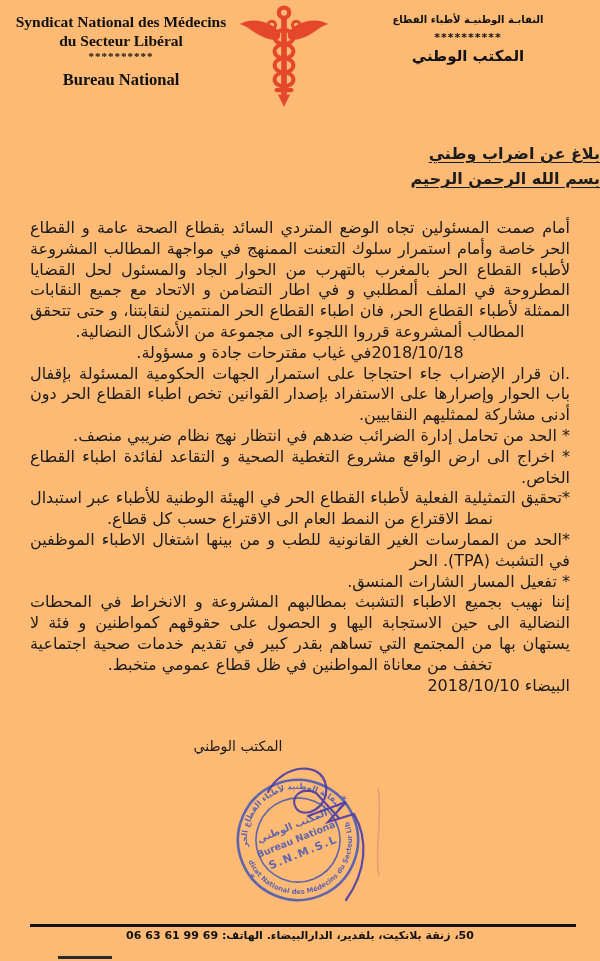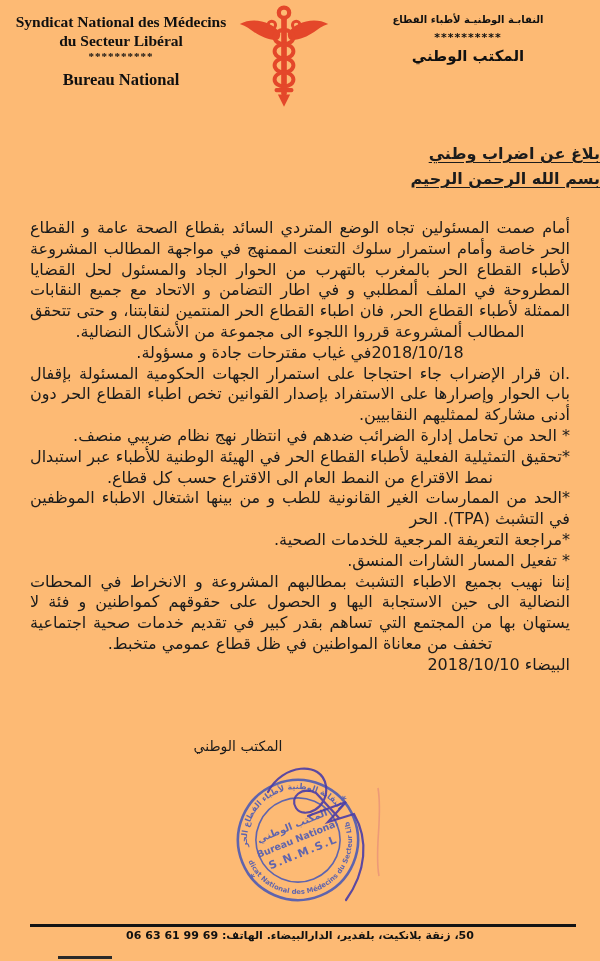--- a/index.html
+++ b/index.html
@@ -95,23 +95,23 @@
   <div class="title-block">
     <div class="title-line">بلاغ عن اضراب وطني</div>
     <div class="title-line">بسم الله الرحمن الرحيم</div>
   </div>
 
   <div class="body-text">
     <p class="para last-center">أمام صمت المسئولين  تجاه الوضع  المتردي السائد بقطاع الصحة عامة  و القطاع الحر خاصة وأمام استمرار سلوك التعنت الممنهج في مواجهة المطالب المشروعة لأطباء القطاع الحر بالمغرب  بالتهرب من الحوار الجاد والمسئول لحل القضايا المطروحة في الملف ألمطلبي و في اطار التضامن و الاتحاد مع جميع النقابات الممثلة لأطباء القطاع الحر, فان اطباء القطاع الحر المنتمين لنقابتنا، و حتى تتحقق المطالب ألمشروعة قرروا اللجوء الى مجموعة من الأشكال النضالية.</p>
     <p class="para centered">2018/10/18في غياب مقترحات جادة و مسؤولة.</p>
     <p class="para">.ان قرار الإضراب جاء احتجاجا على استمرار الجهات الحكومية  المسئولة بإقفال باب الحوار وإصرارها على الاستفراد بإصدار القوانين  تخص اطباء القطاع الحر دون أدنى مشاركة لممثليهم النقابيين.</p>
     <p class="para">* الحد من تحامل إدارة الضرائب ضدهم في انتظار  نهج  نظام ضريبي منصف.</p>
+    <p class="para">* اخراج  الى ارض الواقع مشروع التغطية الصحية و التقاعد لفائدة اطباء القطاع الخاص.</p>
     <p class="para last-center">*تحقيق التمثيلية الفعلية لأطباء القطاع الحر في الهيئة الوطنية للأطباء عبر استبدال نمط الاقتراع من النمط العام الى الاقتراع حسب كل قطاع.</p>
     <p class="para">*الحد من الممارسات الغير القانونية للطب و من بينها اشتغال الاطباء الموظفين في التشبث  (TPA). الحر</p>
-    <p class="para">*مراجعة التعريفة المرجعية للخدمات الصحية.</p>
     <p class="para">* تفعيل  المسار الشارات المنسق.</p>
     <p class="para last-center">إننا نهيب بجميع الاطباء  التشبث  بمطالبهم المشروعة و  الانخراط في المحطات النضالية الى حين الاستجابة اليها و الحصول على   حقوقهم كمواطنين و فئة  لا يستهان بها من المجتمع التي تساهم بقدر كبير في تقديم خدمات صحية اجتماعية تخفف من معاناة المواطنين في ظل قطاع عمومي  متخبط.</p>
     <p class="para align-right">البيضاء 2018/10/10</p>
   </div>
 
   <div class="signoff">المكتب الوطني</div>
 
   <div class="stamp-wrap">
     <svg viewBox="0 0 190 165" width="190" height="165" aria-hidden="true">
       <g transform="rotate(-22 92 80)" opacity="0.85">

